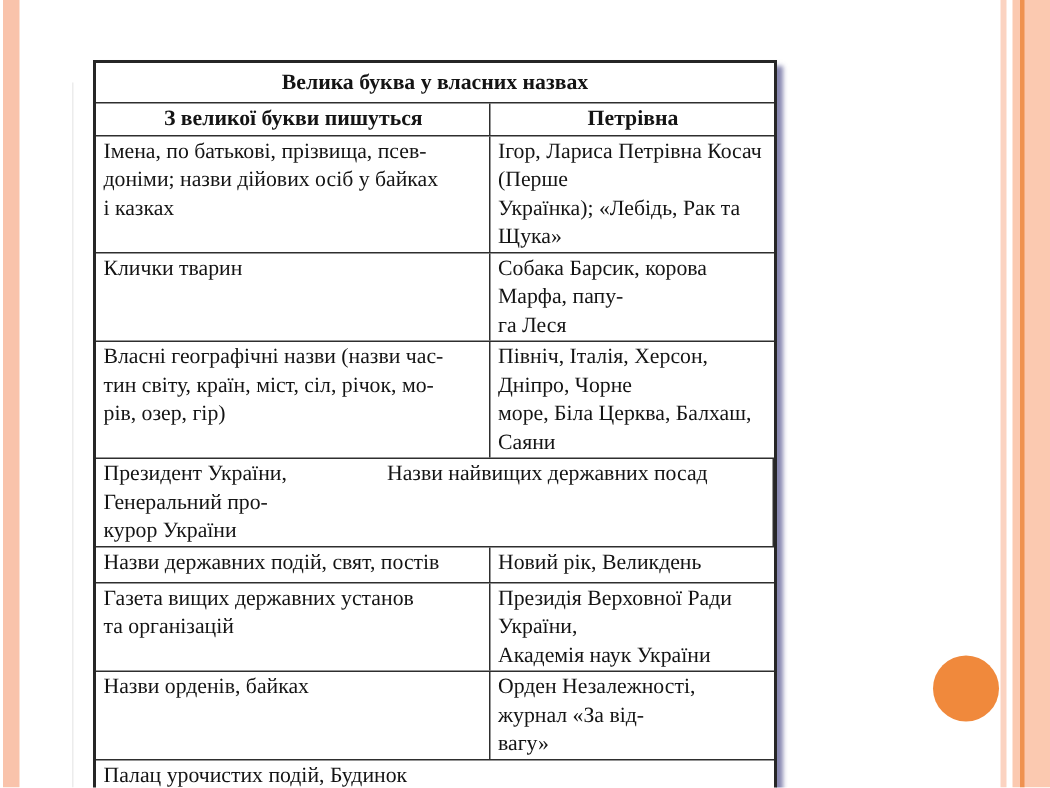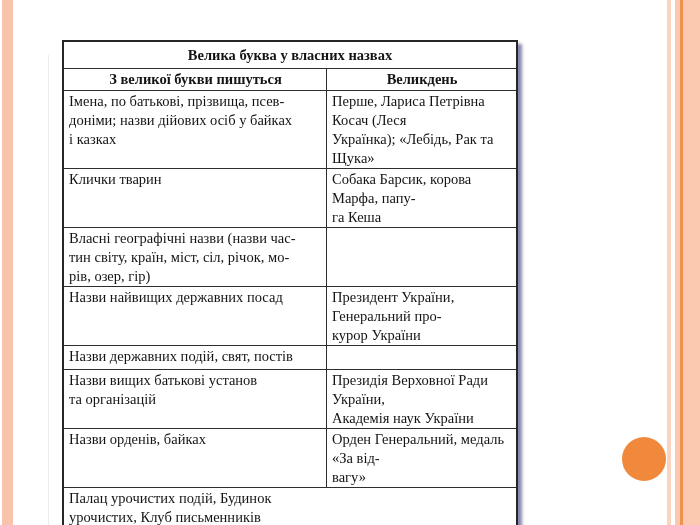--- a/index.html
+++ b/index.html
@@ -86,56 +86,59 @@
 <div class="stripe-right-band">
   <div class="inner-line"></div>
 </div>
 <div class="orange-circle"></div>
 
 <div class="table-wrap">
   <div class="title-row">Велика буква у власних назвах</div>
 
   <div class="tr header-row">
     <div class="td left">З великої букви пишуться</div>
-    <div class="td right">Великдень</div>
+    <div class="td right">Петрівна</div>
   </div>
 
   <div class="tr" style="min-height:57px">
     <div class="td left">Імена, по батькові, прізвища, псев-
 доніми; назви дійових осіб у байках
 і казках</div>
-    <div class="td right">Перше, Лариса Петрівна Косач (Леся
+    <div class="td right">Ігор, Лариса Петрівна Косач (Перше
 Українка); «Лебідь, Рак та Щука»</div>
   </div>
   <div class="tr" style="min-height:38px">
     <div class="td left">Клички тварин</div>
     <div class="td right">Собака Барсик, корова Марфа, папу-
-га Кеша</div>
+га Леся</div>
   </div>
   <div class="tr" style="min-height:57px">
     <div class="td left">Власні географічні назви (назви час-
 тин світу, країн, міст, сіл, річок, мо-
 рів, озер, гір)</div>
+    <div class="td right">Північ, Італія, Херсон, Дніпро, Чорне
+море, Біла Церква, Балхаш, Саяни</div>
   </div>
   <div class="tr" style="min-height:37px">
-    <div class="td left">Назви найвищих державних посад</div>
     <div class="td right">Президент України, Генеральний про-
 курор України</div>
+    <div class="td left">Назви найвищих державних посад</div>
   </div>
   <div class="tr" style="min-height:23px">
     <div class="td left">Назви державних подій, свят, постів</div>
+    <div class="td right">Новий рік, Великдень</div>
   </div>
   <div class="tr" style="min-height:39px">
-    <div class="td left">Назви вищих батькові установ
+    <div class="td left">Газета вищих державних установ
 та організацій</div>
     <div class="td right">Президія Верховної Ради України,
 Академія наук України</div>
   </div>
   <div class="tr" style="min-height:39px">
     <div class="td left">Назви орденів, байках</div>
-    <div class="td right">Орден Генеральний, медаль «За від-
+    <div class="td right">Орден Незалежності, журнал «За від-
 вагу»</div>
   </div>
   <div class="tr" style="min-height:37px">
     <div class="td right">Палац урочистих подій, Будинок
 урочистих, Клуб письменників</div>
   </div>
 </div>
 
 </body></html>

